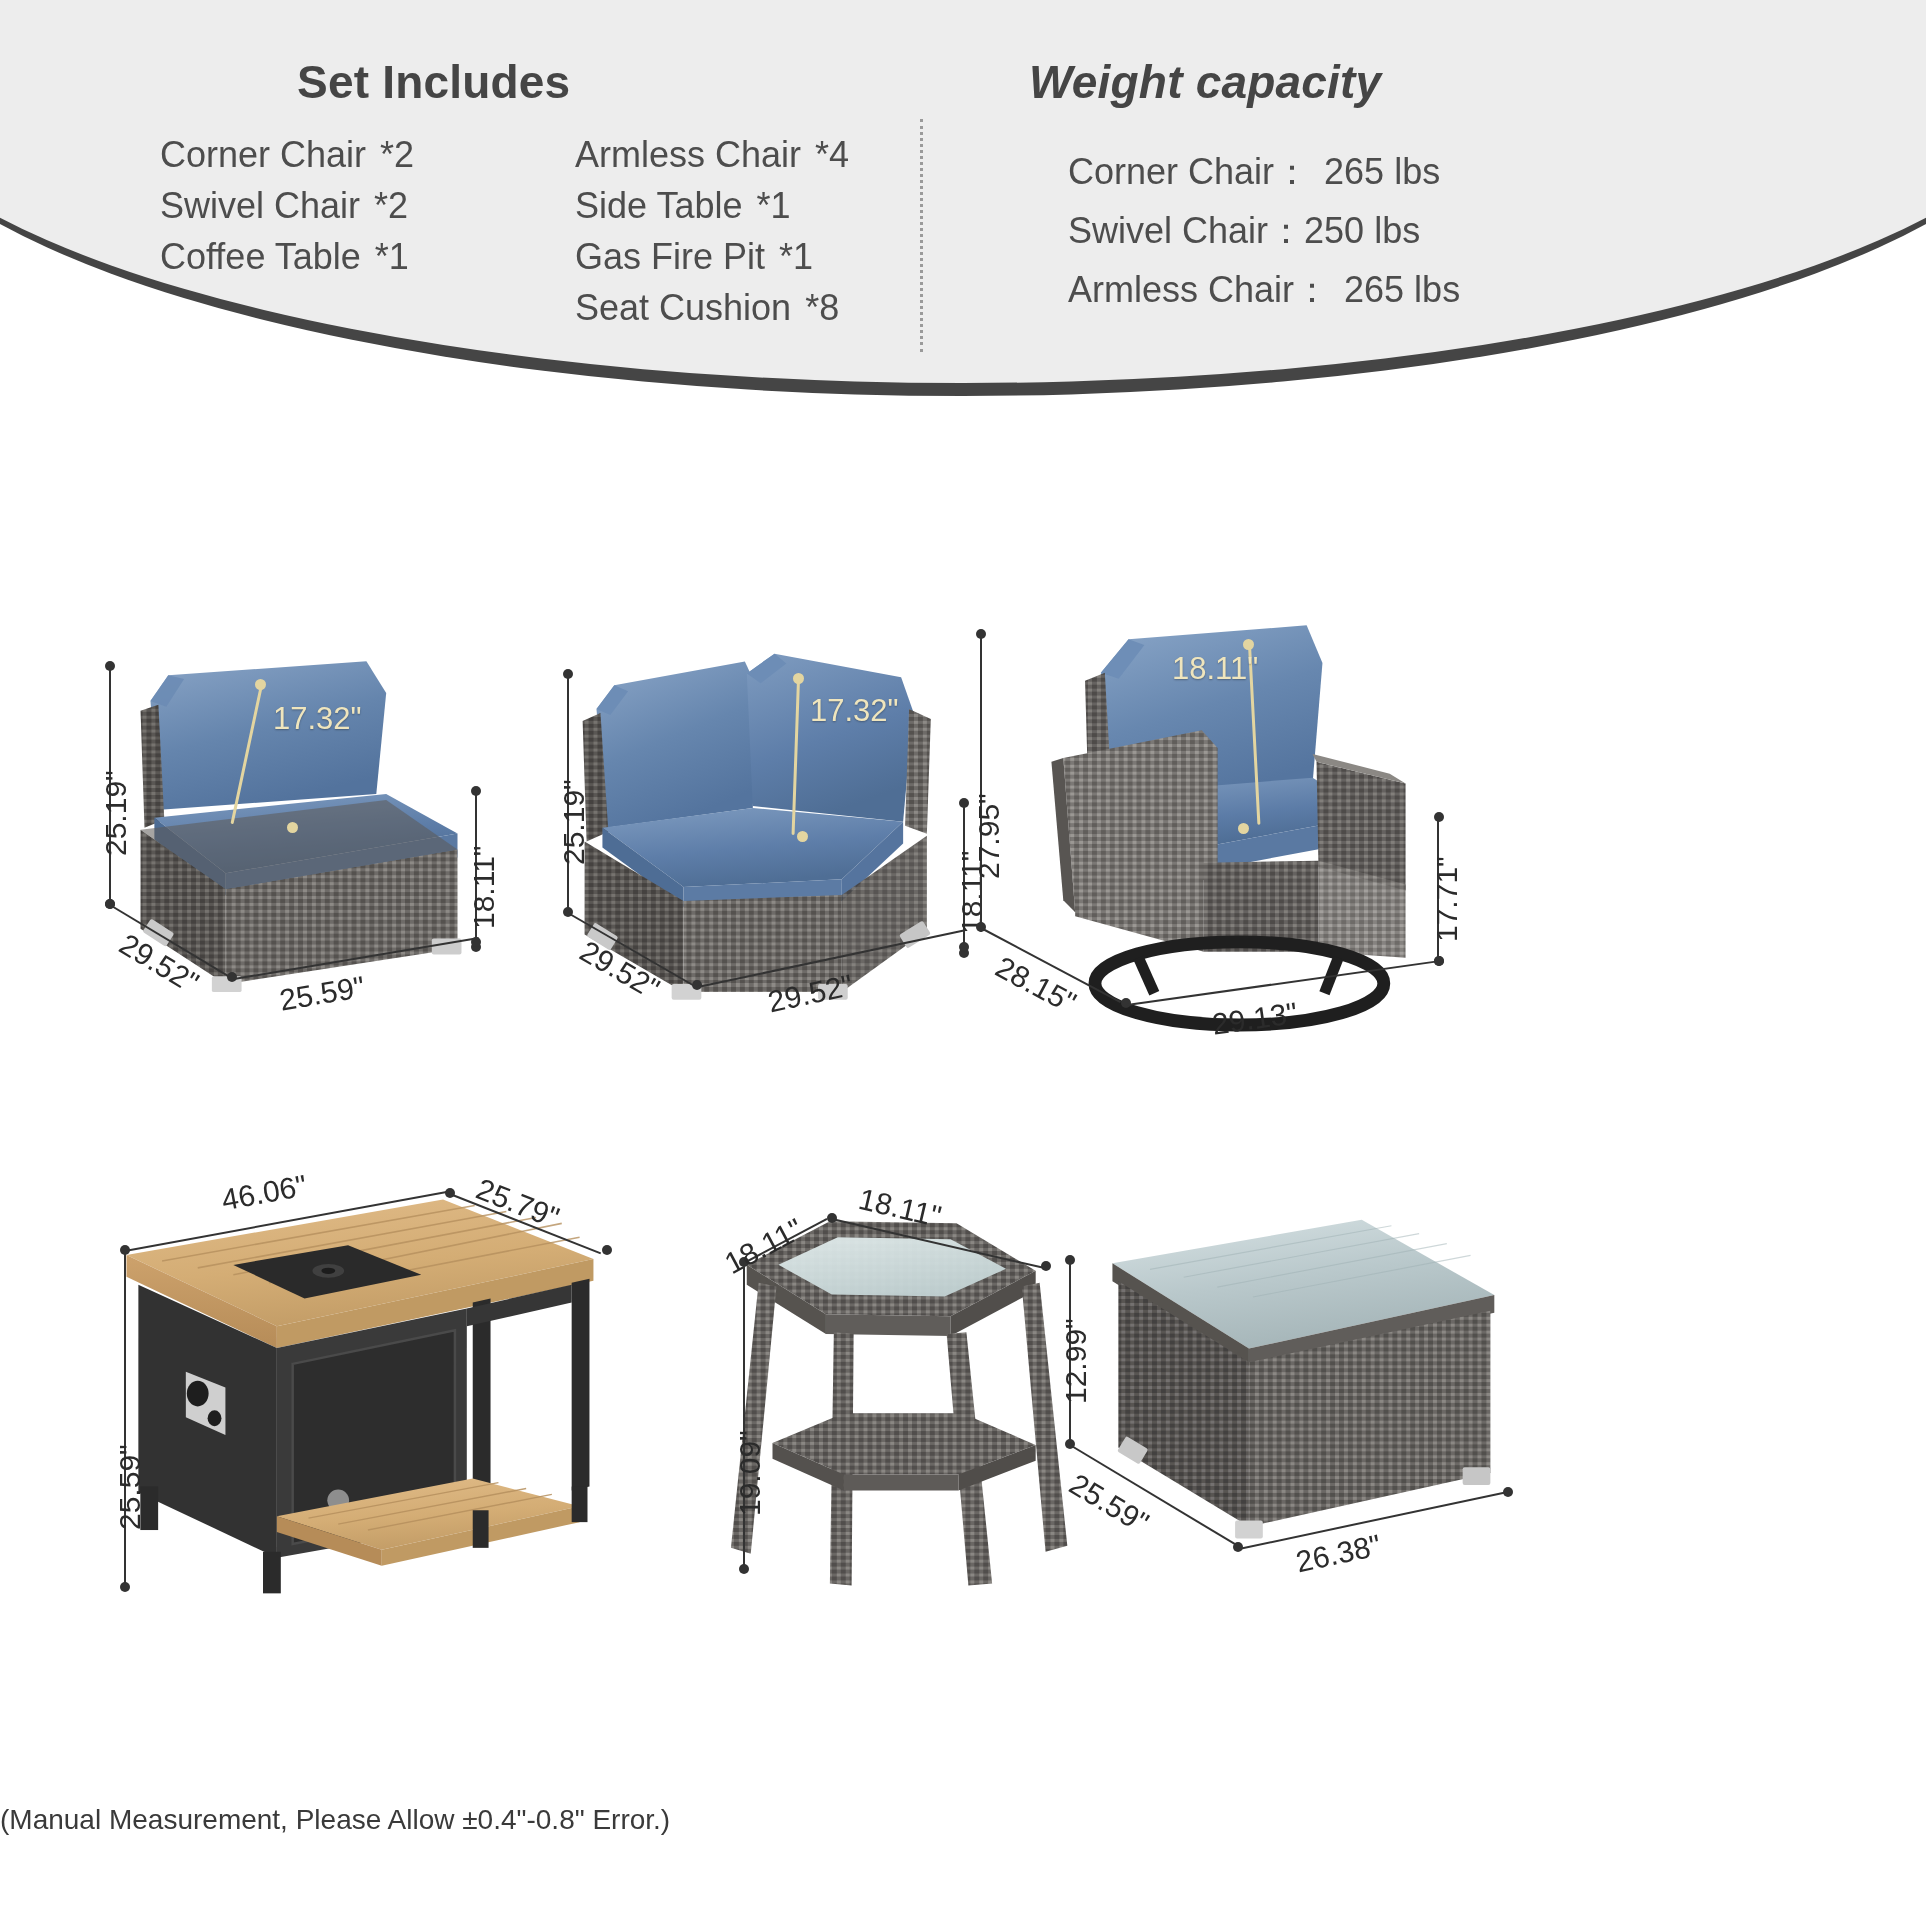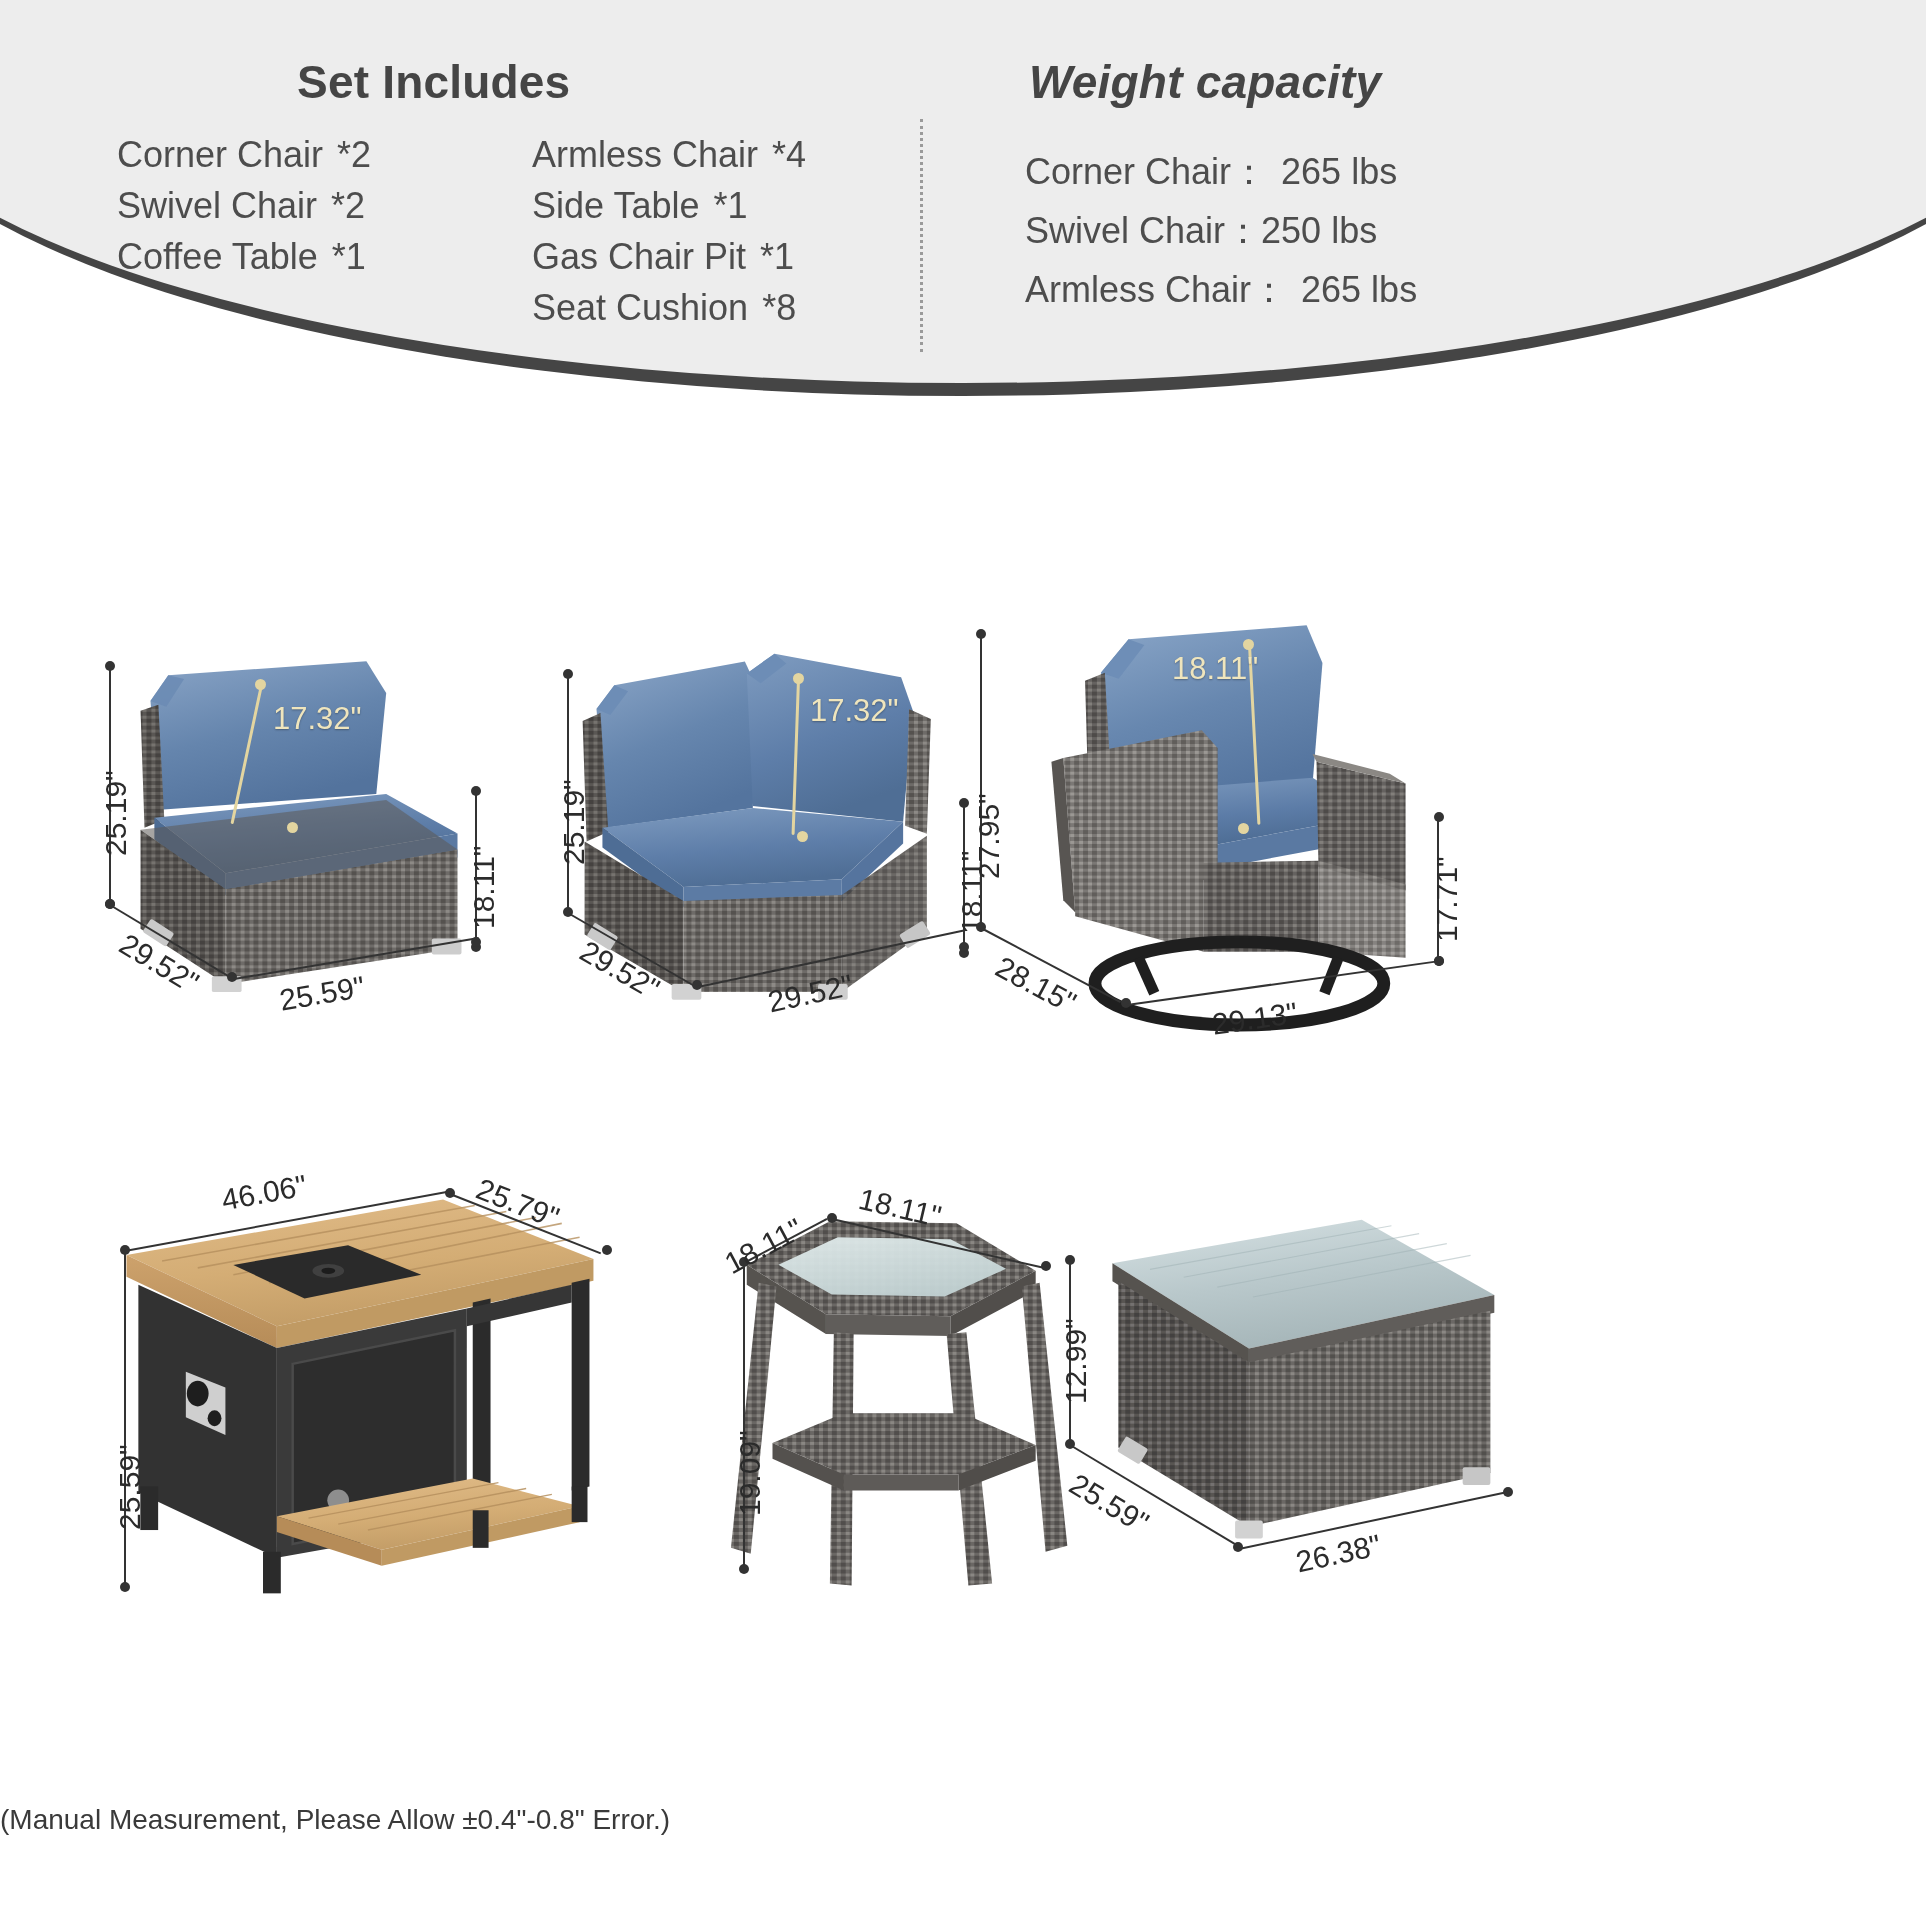--- a/index.html
+++ b/index.html
@@ -9,21 +9,21 @@
   #header-band{position:absolute;left:0;top:0;width:1927px;height:475px;overflow:hidden;}
   .band-bg{position:absolute;left:-139px;top:-891px;width:2204px;height:1287px;background:#ededed;border-radius:0 0 50% 50%/0 0 26% 26%;border-bottom:13px solid #454545;box-sizing:border-box;}
   .band-inner{position:absolute;left:0;top:0;width:1927px;height:416px;padding-left:40px;}
 
   .hdr-title{position:absolute;font-weight:bold;color:#454545;letter-spacing:0.2px;}
   #set-includes-title{left:297px;top:55px;font-size:46px;}
   #weight-capacity-title{left:1029px;top:55px;font-size:46px;font-style:italic;}
 
   .col-divider{position:absolute;left:920px;top:119px;width:0;height:233px;border-left:3px dotted #9a9a9a;}
 
-  .spec-list{position:absolute;color:#4d4d4d;font-size:36px;line-height:51px;white-space:nowrap;}
+  .spec-list{position:absolute;color:#4d4d4d;font-size:36px;line-height:51px;white-space:nowrap;margin-left:43px;}
   #set-col-left{left:117px;top:129px;}
   #set-col-right{left:532px;top:129px;}
   #weight-col{left:1025px;top:142px;line-height:59px;}
   .spec-row{display:block;}
   .spec-qty{padding-left:14px;}
 
   
   #products{position:absolute;left:0;top:465px;width:1927px;height:1386px;}
   .product{position:absolute;}
 
@@ -66,21 +66,21 @@
     </div>
 
     <div class="spec-list" id="set-col-right">
       <span class="spec-row">
         <span>Armless Chair</span><span class="spec-qty">*4</span>
       </span>
       <span class="spec-row">
         <span>Side Table</span><span class="spec-qty">*1</span>
       </span>
       <span class="spec-row">
-        <span>Gas Chair Pit</span><span class="spec-qty">*1</span>
+        <span>Gas Fire Pit</span><span class="spec-qty">*1</span>
       </span>
       <span class="spec-row">
         <span>Seat Cushion</span><span class="spec-qty">*8</span>
       </span>
     </div>
 
     <div class="spec-list" id="weight-col">
       <span class="spec-row">
         <span>Corner Chair</span><span>：</span><span class="spec-qty">265 lbs</span>
       </span>

